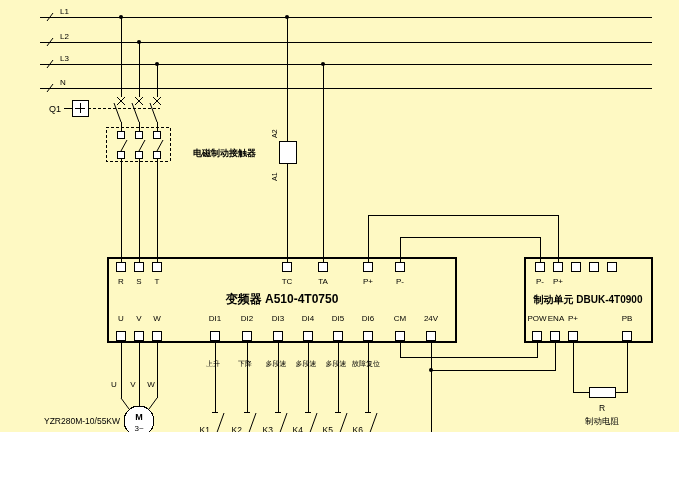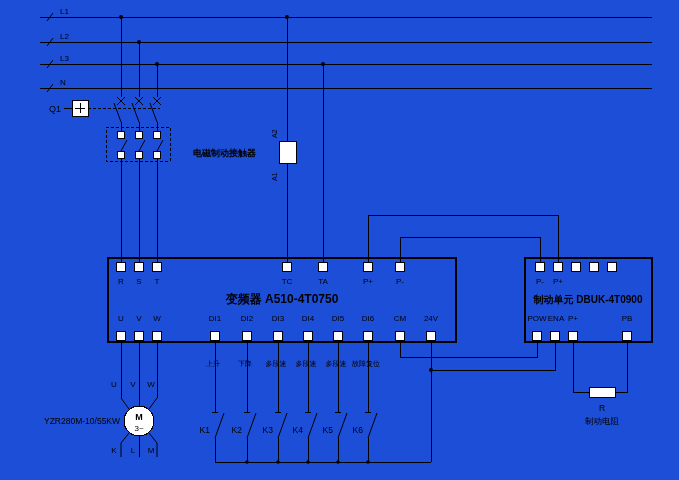--- a/index.html
+++ b/index.html
@@ -1,16 +1,16 @@
 <!DOCTYPE html>
 <html><head>
 <meta charset="utf-8">
 <style>
   html,body{margin:0;padding:0;background:#fff}
-  .stage{width:679px;height:480px;background:#1d4ed8;position:relative;overflow:hidden;
+  .stage{width:679px;height:432px;background:#fef9c3;position:relative;overflow:hidden;
          font-family:"Liberation Sans",sans-serif}
   svg{display:block}
   .w{stroke:#000;stroke-width:1;fill:none;shape-rendering:crispEdges}
   .wd{stroke:#000;stroke-width:1;fill:none}
   .dash{stroke:#000;stroke-width:1;fill:none;stroke-dasharray:3 2;shape-rendering:crispEdges}
   .term{fill:#fff;stroke:#000;stroke-width:1;shape-rendering:crispEdges}
   .box{fill:none;stroke:#000;stroke-width:1.2;shape-rendering:crispEdges}
   .dot{fill:#000;stroke:none}
   text{fill:#000;font-family:"Liberation Sans",sans-serif}
   .t7{font-size:7px}.t8{font-size:8px}.t85{font-size:8.5px}.t9{font-size:9px}

